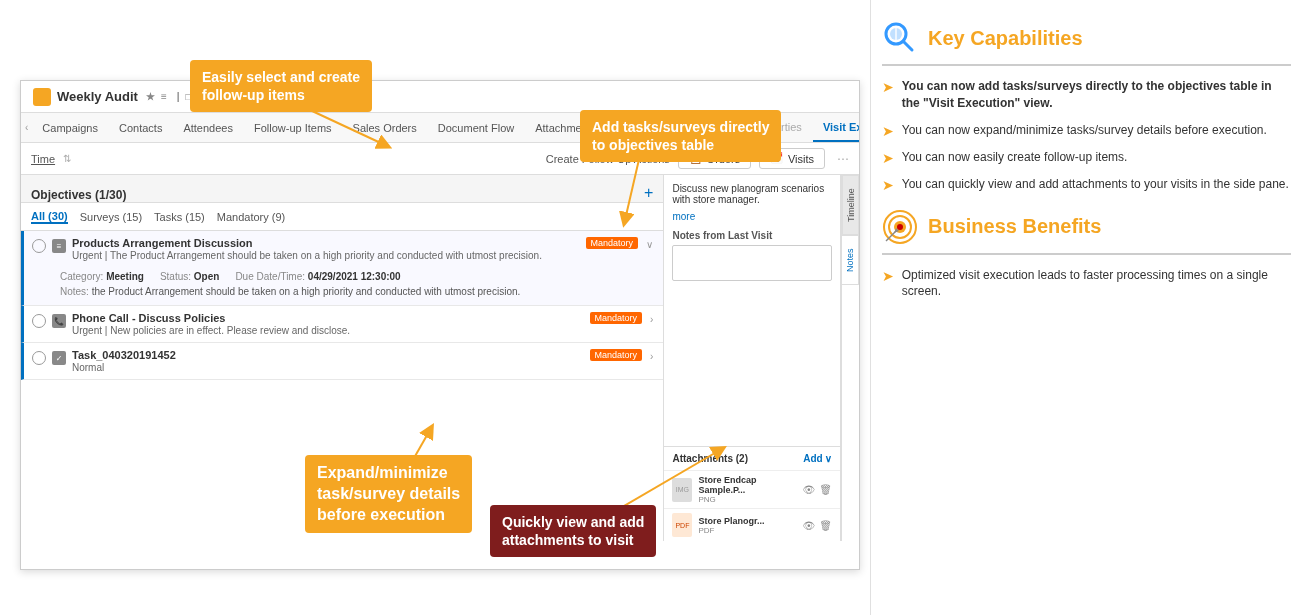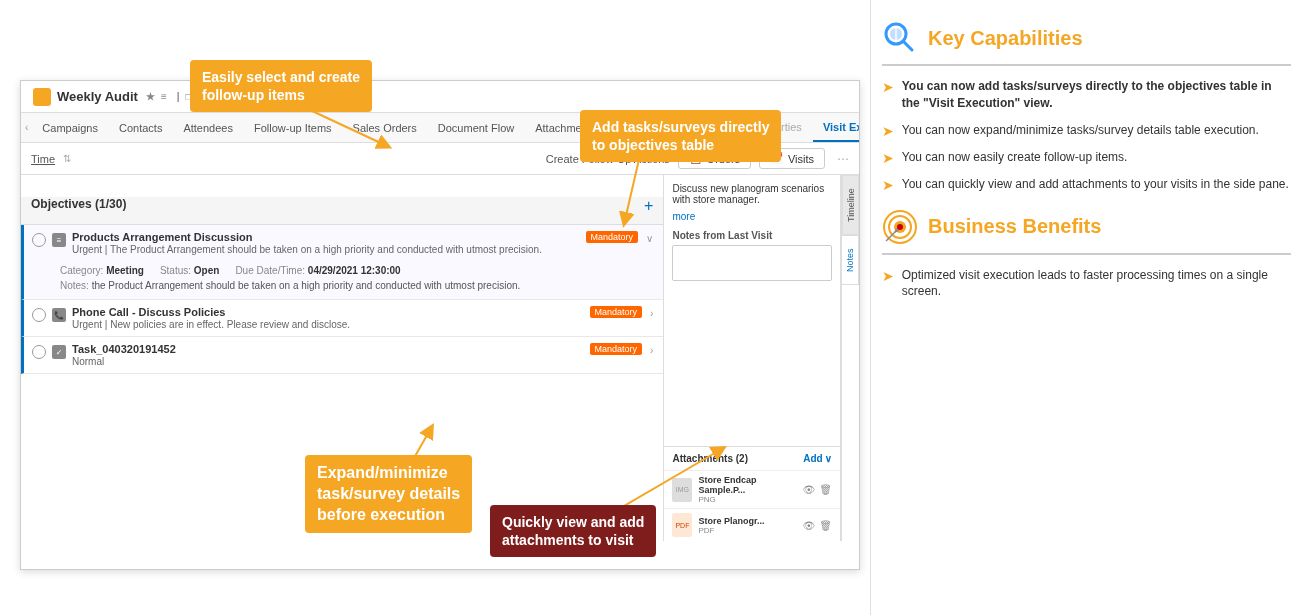--- a/index.html
+++ b/index.html
@@ -127,24 +127,23 @@
       height: 100%;
       border-right: 1px solid #ddd;
       overflow: hidden;
     }
 
     .objectives-header {
       height: 28px;
       background: #f5f5f5;
       border-bottom: 1px solid #ddd;
       display: flex;
-      align-items: flex-start;
+      align-items: flex-end;
       padding: 0 10px;
       justify-content: space-between;
-      margin-top: 22px;
     }
 
     .objectives-title {
       font-size: 12px;
       font-weight: 600;
       color: #333;
     }
 
     .filter-tabs {
       height: 28px;
@@ -503,20 +502,26 @@
 
     <div class="main-content">
 
       <div class="objectives-panel">
 
         <div class="objectives-header">
           <span class="objectives-title">Objectives (1/30)</span>
           <span style="font-size:16px;color:#0070c0;cursor:pointer;">+</span>
         </div>
 
+        <div class="filter-tabs">
+          <span class="filter-tab active">All (30)</span>
+          <span class="filter-tab">Surveys (15)</span>
+          <span class="filter-tab">Tasks (15)</span>
+          <span class="filter-tab">Mandatory (9)</span>
+        </div>
 
         <div>
 
           <div class="objective-item expanded obj-blue-border">
             <div class="obj-row">
               <div class="obj-circle"></div>
               <div class="obj-icon" style="background:#888;">≡</div>
               <div class="obj-content">
                 <div class="obj-title">Products Arrangement Discussion</div>
                 <div class="obj-subtitle">Urgent | The Product Arrangement should be taken on a high priority and conducted with utmost precision.</div>
@@ -673,21 +678,21 @@
   </div>
   <hr class="section-divider">
 
   <div class="capability-item">
     <span class="chevron-right">➤</span>
     <span class="cap-text bold">You can now add tasks/surveys directly to the objectives table in the "Visit Execution" view.</span>
   </div>
 
   <div class="capability-item">
     <span class="chevron-right">➤</span>
-    <span class="cap-text">You can now expand/minimize tasks/survey details table execution.</span>
+    <span class="cap-text">You can now expand/minimize tasks/survey details before execution.</span>
   </div>
 
   <div class="capability-item">
     <span class="chevron-right">➤</span>
     <span class="cap-text">You can now easily create follow-up items.</span>
   </div>
 
   <div class="capability-item">
     <span class="chevron-right">➤</span>
     <span class="cap-text">You can quickly view and add attachments to your visits in the side pane.</span>

